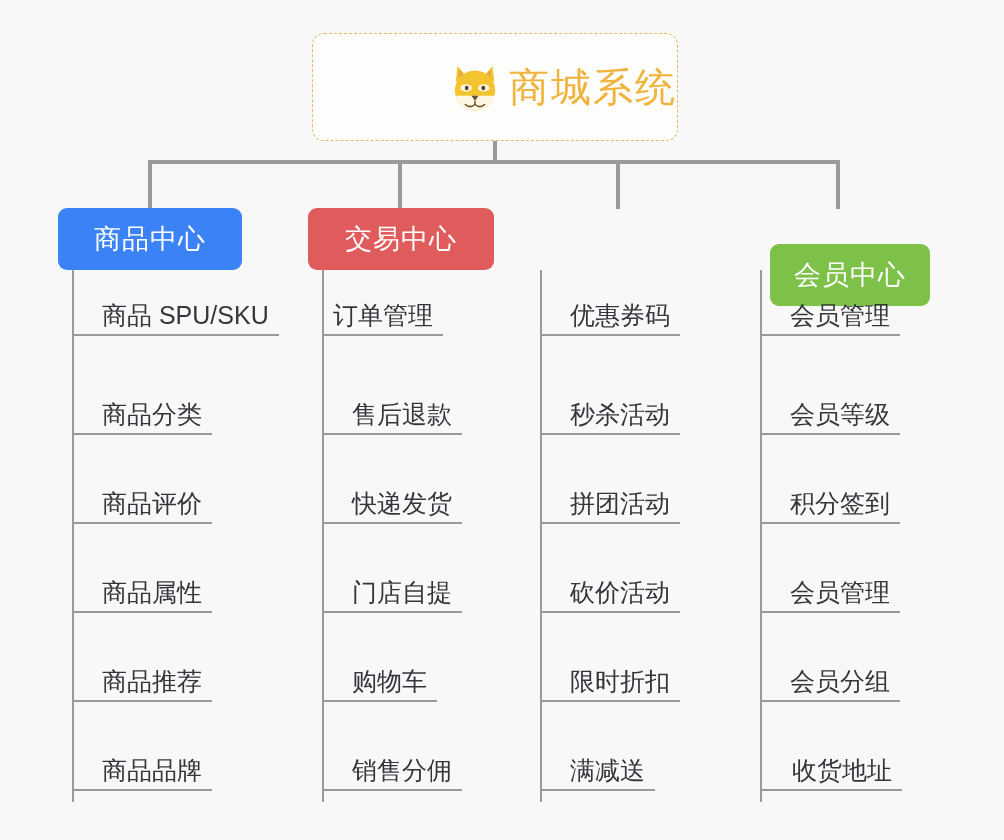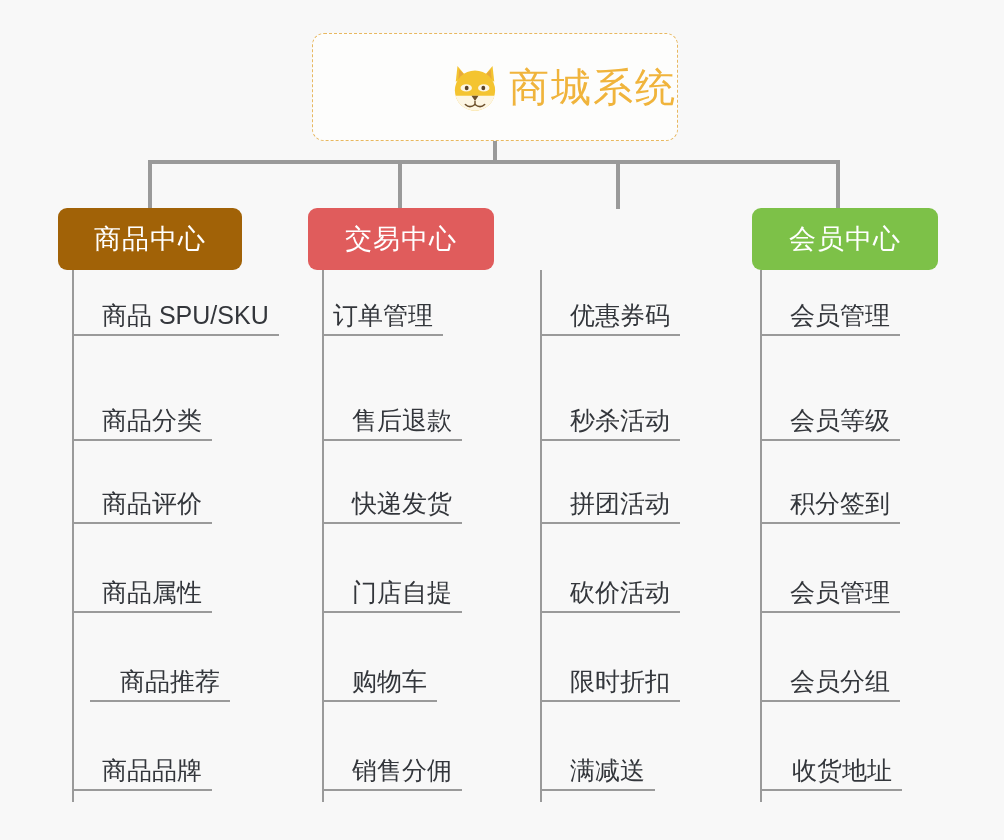--- a/index.html
+++ b/index.html
@@ -79,21 +79,21 @@
   .conn-drop.d4 { left: 836px; }
 
   
   .column {
     position: absolute;
     top: 208px;
   }
   .column.c1 { left: 58px;  width: 184px; }
   .column.c2 { left: 308px; width: 186px; }
   .column.c3 { left: 526px; width: 188px; }
-  .column.c4 { left: 752px; width: 186px; }
+  .column.c4 { left: 770px; width: 160px; margin-top: 36px; }
 
   .cat-box {
     width: 100%;
     height: 62px;
     box-sizing: border-box;
     border-radius: 9px;
     display: flex;
     align-items: center;
     justify-content: center;
     color: #ffffff;
@@ -127,21 +127,21 @@
     left: 0;
     display: inline-block;
     padding: 0 10px 6px 30px;
     border-bottom: 2px solid #9a9a9a;
     font-size: 25px;
     color: #33363b;
     line-height: 1.05;
     white-space: nowrap;
   }
   .leaf.i0 { top: 32px; }
-  .leaf.i1 { top: 137px; }
+  .leaf.i1 { top: 131px; }
   .leaf.i2 { top: 220px; }
   .leaf.i3 { top: 309px; }
   .leaf.i4 { top: 398px; }
   .leaf.i5 { top: 487px; }
 </style>
 </head>
 <body style="background: rgb(248, 248, 248);">
 
 <div id="mindmap">
 
@@ -166,36 +166,36 @@
   </div>
 
   <div class="conn conn-root-stem" style="background: rgb(154, 154, 154);"></div>
   <div class="conn conn-bus" style="background: rgb(154, 154, 154);"></div>
   <div class="conn conn-drop d1" style="background: rgb(154, 154, 154);"></div>
   <div class="conn conn-drop d2" style="background: rgb(154, 154, 154);"></div>
   <div class="conn conn-drop d3" style="background: rgb(154, 154, 154);"></div>
   <div class="conn conn-drop d4" style="background: rgb(154, 154, 154);"></div>
 
   <div class="column c1">
-    <div class="cat-box" style="background: #a16207;">商品中心</div>
+    <div class="cat-box" style="background: #3b82f6;">商品中心</div>
   </div>
   <div class="column c2">
     <div class="cat-box" style="background: rgb(224, 92, 92);">交易中心</div>
   </div>
   <div class="column c4">
     <div class="cat-box" style="background: rgb(125, 193, 72);">会员中心</div>
   </div>
 
   <div class="leaf-wrap c1">
     <div class="spine" style="background: rgb(154, 154, 154);"></div>
     <div class="leaf i0" style="border-bottom-color: rgb(154, 154, 154);">商品 SPU/SKU</div>
     <div class="leaf i1" style="border-bottom-color: rgb(154, 154, 154);">商品分类</div>
     <div class="leaf i2" style="border-bottom-color: rgb(154, 154, 154);">商品评价</div>
     <div class="leaf i3" style="border-bottom-color: rgb(154, 154, 154);">商品属性</div>
-    <div class="leaf i4" style="border-bottom-color: rgb(154, 154, 154); margin-left: 18px;">商品推荐</div>
+    <div class="leaf i4" style="border-bottom-color: rgb(154, 154, 154);">商品推荐</div>
     <div class="leaf i5" style="border-bottom-color: rgb(154, 154, 154);">商品品牌</div>
   </div>
 
   <div class="leaf-wrap c2">
     <div class="spine" style="background: rgb(154, 154, 154);"></div>
     <div class="leaf i0" style="border-bottom-color: rgb(154, 154, 154); padding-left: 11px;">订单管理</div>
     <div class="leaf i1" style="border-bottom-color: rgb(154, 154, 154);">售后退款</div>
     <div class="leaf i2" style="border-bottom-color: rgb(154, 154, 154);">快递发货</div>
     <div class="leaf i3" style="border-bottom-color: rgb(154, 154, 154);">门店自提</div>
     <div class="leaf i4" style="border-bottom-color: rgb(154, 154, 154);">购物车</div>

